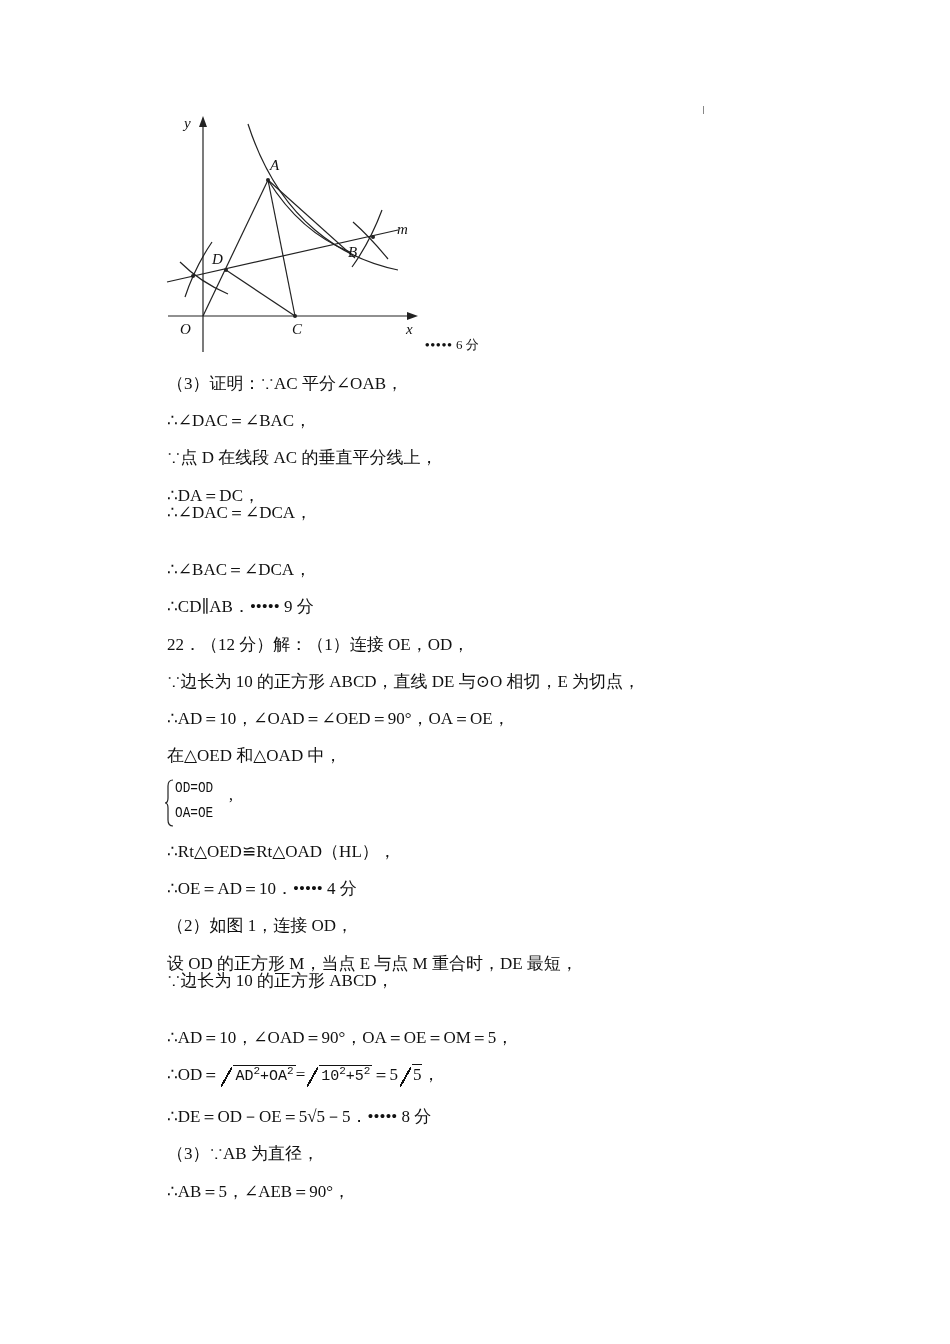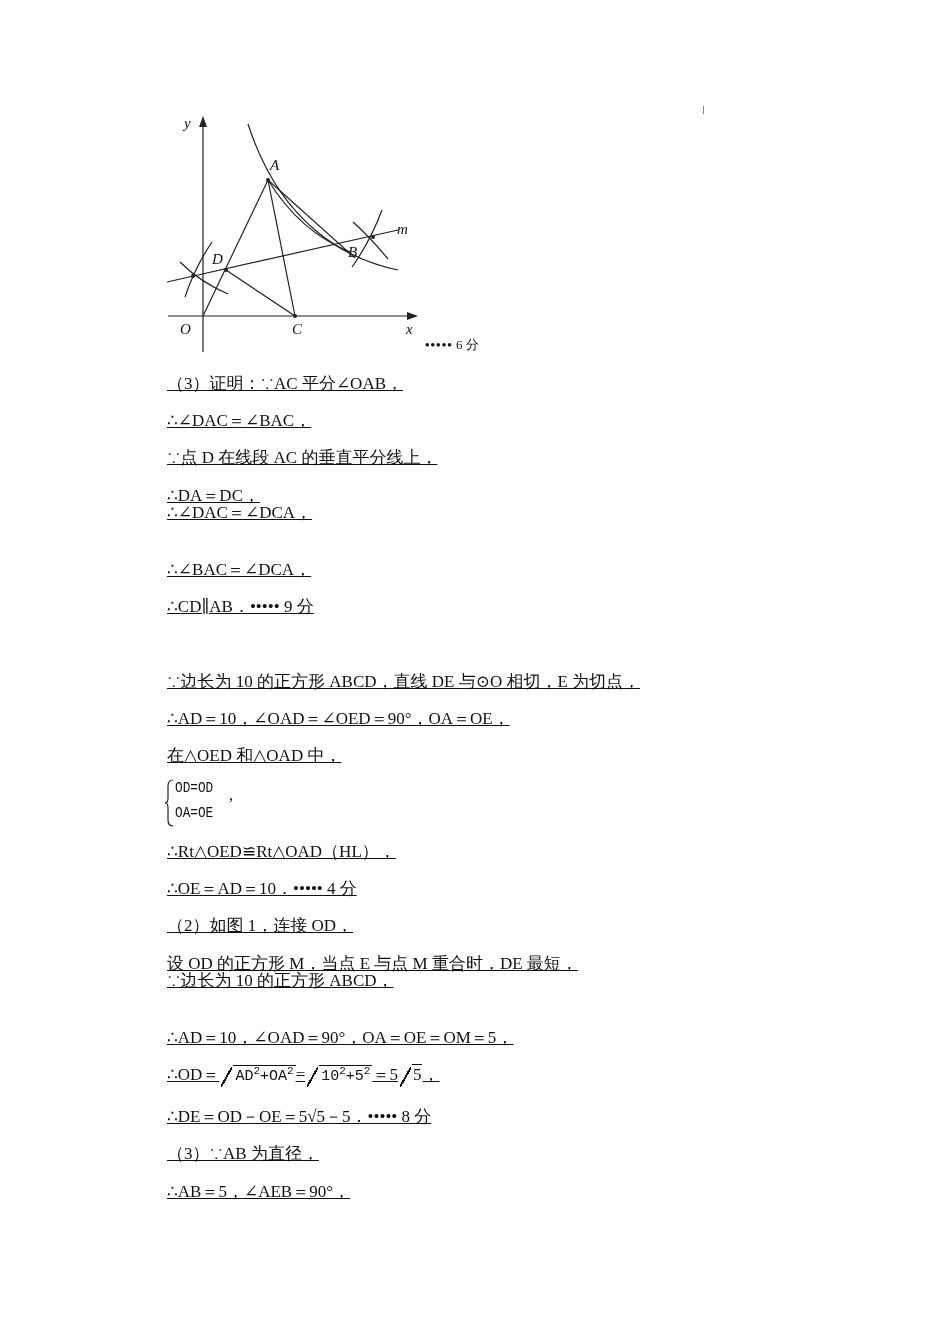--- a/index.html
+++ b/index.html
@@ -3,21 +3,21 @@
 <meta charset="utf-8">
 <style>
   html, body { margin: 0; padding: 0; background: #ffffff; }
   body { width: 950px; height: 1344px; position: relative; overflow: hidden;
          font-family: "Liberation Serif", "DejaVu Serif", serif; color: #111; }
   .page { position: absolute; left: 0; top: 0; width: 950px; height: 1344px; }
   .page-mark { position: absolute; left: 703px; top: 106px; width: 1px; height: 8px; background: #888; }
   .figure { position: absolute; left: 160px; top: 112px; width: 270px; height: 245px; }
   .figure svg { width: 270px; height: 245px; display: block; }
   .fig-score { position: absolute; left: 425px; top: 336px; font-size: 13px; white-space: nowrap; }
-  .line { position: absolute; left: 167px; font-size: 17px; white-space: nowrap; line-height: 22px; text-decoration: underline; }
+  .line { position: absolute; left: 167px; font-size: 17px; white-space: nowrap; line-height: 22px; }
   .dots { letter-spacing: 1px; font-weight: bold; }
   .brace-block { position: absolute; left: 165px; top: 778px; height: 50px; width: 80px; }
   .brace-block svg { position: absolute; left: 0; top: 0; }
   .brace-row { position: absolute; left: 10px; font-family: "Liberation Mono", "DejaVu Sans Mono", monospace; font-size: 15px; transform: scaleX(0.85); transform-origin: left; }
   .sqrt { display: inline-block; position: relative; padding-left: 12px; margin-left: 2px; }
   .sqrt::before { content: ""; position: absolute; left: 0; top: 3px; width: 11px; height: 20px;
       background: linear-gradient(to bottom right, transparent 45%, #111 45%, #111 55%, transparent 55%); }
   .sqrt-body { border-top: 1.3px solid #111; padding: 2px 2px; font-family: "Liberation Mono", "DejaVu Sans Mono", monospace; font-size: 15px; }
   .sqrt-body.sm { font-family: "Liberation Serif", serif; font-size: 17px; padding: 0 1px; }
   sup { font-size: 11px; vertical-align: 6px; line-height: 0; }
@@ -79,20 +79,21 @@
   </div>
 
   <div class="line" style="top:373px">（3）证明：∵AC 平分∠OAB，</div>
   <div class="line" style="top:410px">∴∠DAC＝∠BAC，</div>
   <div class="line" style="top:447px">∵点 D 在线段 AC 的垂直平分线上，</div>
   <div class="line" style="top:485px">∴DA＝DC，</div>
   <div class="line" style="top:502px">∴∠DAC＝∠DCA，</div>
   <div class="line" style="top:559px">∴∠BAC＝∠DCA，</div>
   <div class="line" style="top:596px">∴CD∥AB．••••• 9 分</div>
 
+  <div class="line" style="top:634px">22．（12 分）解：（1）连接 OE，OD，</div>
   <div class="line" style="top:671px">∵边长为 10 的正方形 ABCD，直线 DE 与⊙O 相切，E 为切点，</div>
   <div class="line" style="top:708px">∴AD＝10，∠OAD＝∠OED＝90°，OA＝OE，</div>
   <div class="line" style="top:745px">在△OED 和△OAD 中，</div>
 
   <div class="brace-block">
     <svg width="10" height="50" viewBox="0 0 10 50">
       <path d="M 8 2 Q 3 2 3 8 L 3 20 Q 3 25 0 25 Q 3 25 3 30 L 3 42 Q 3 48 8 48" stroke="#222" stroke-width="1.2" fill="none"></path>
     </svg>
     <div class="brace-row" style="top:2px">OD=OD</div>
     <div class="brace-row" style="top:27px">OA=OE</div>

